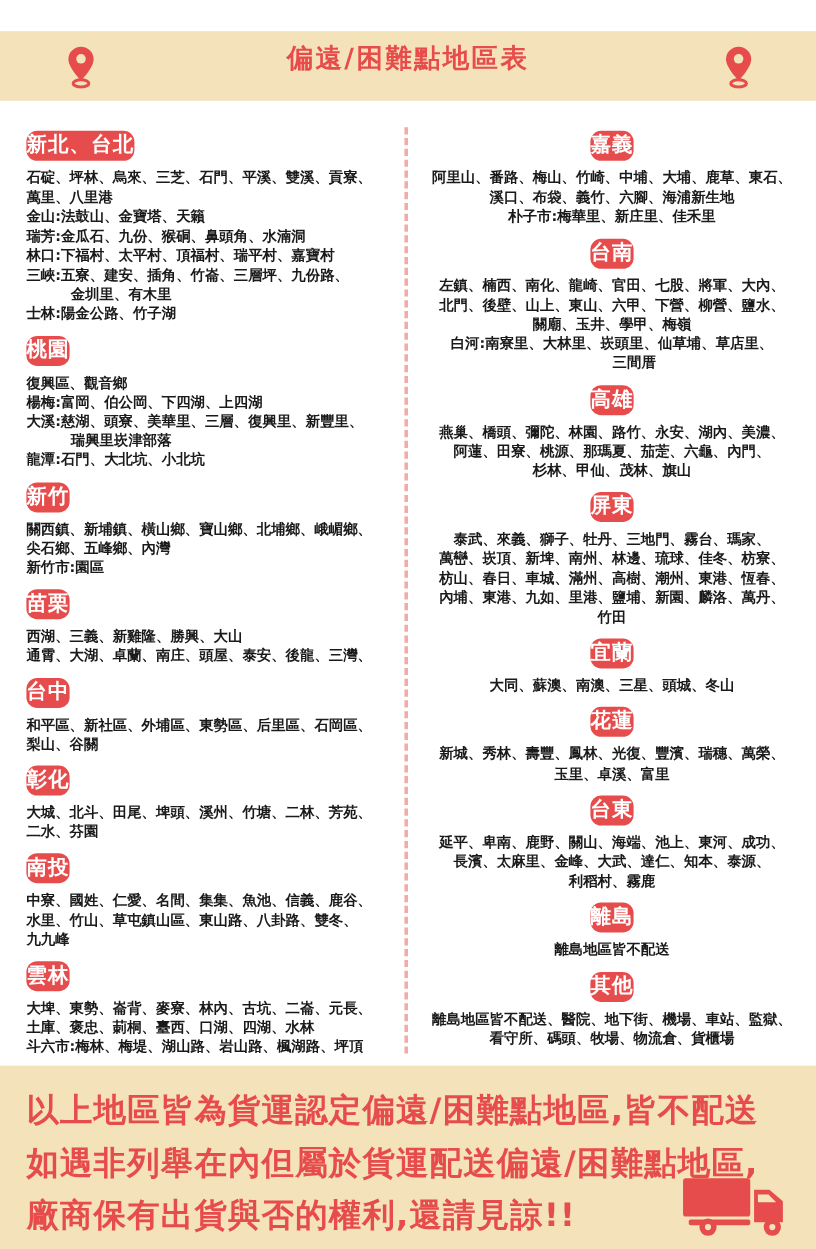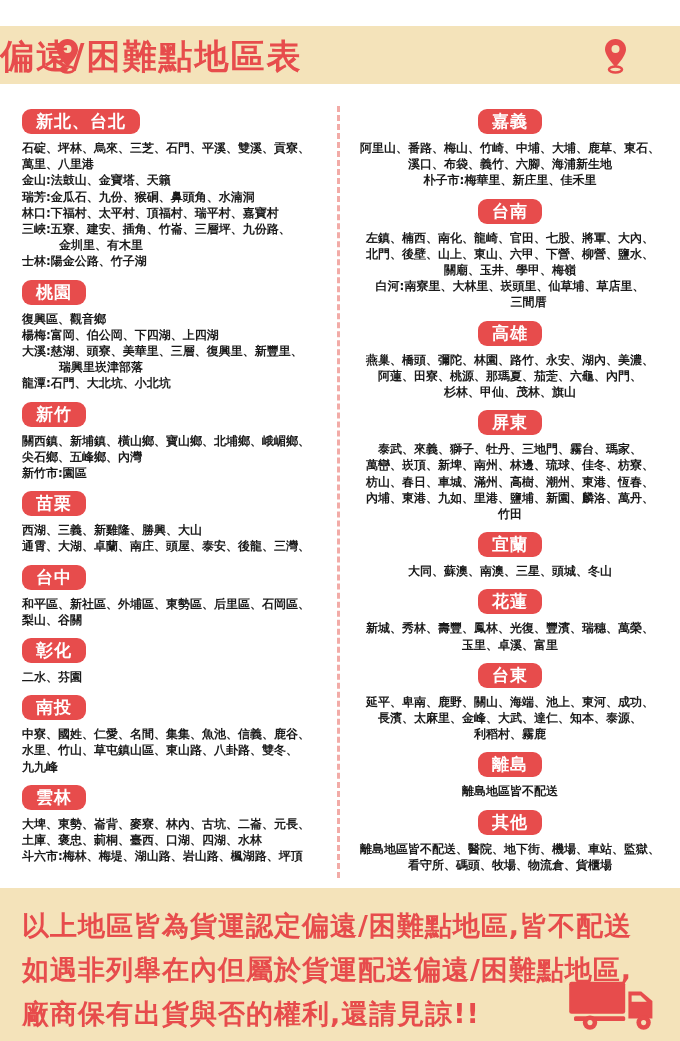--- a/index.html
+++ b/index.html
@@ -6,40 +6,40 @@
   body{
     width:680px;height:1041px;background:#ffffff;
     font-family:"DejaVu Sans",sans-serif;
     -webkit-font-smoothing:antialiased;
   }
   .page{position:relative;width:680px;height:1041px;overflow:hidden;background:#ffffff;}
 
   
   .band{position:absolute;left:0;right:0;top:26px;height:58px;background:#F4E3BA;}
   .title{
-    position:absolute;left:0;right:0;top:34px;
-    font-size:34px;font-weight:bold;color:#E74C4C;letter-spacing:2px;
+    position:absolute;left:0;right:0;top:34px;text-align:center;
+    font-size:22px;font-weight:bold;color:#E74C4C;letter-spacing:2px;
   }
   .pin{position:absolute;top:38px;width:25px;height:36px;}
   .pin-left{left:55px;}
   .pin-right{right:52px;}
 
   
   .col{position:absolute;top:102px;}
   .col-left{left:22px;width:316px;}
   .col-right{left:352px;width:316px;text-align:center;}
   .divider{
     position:absolute;left:337px;top:106px;height:772px;width:0;
     border-left:3px dashed #F2ABA7;
   }
   .sec{margin:0 0 3px 0;}
   .badge{
     display:inline-block;background:#E74C4C;color:#ffffff;
     font-size:17px;font-weight:bold;line-height:18px;
-    padding:3px 14px 4px;border-radius:9px;margin:7px 0 6px;
+    padding:3px 0 4px;border-radius:9px;margin:7px 0 6px;
     letter-spacing:1px;
   }
   .line{
     font-size:12px;line-height:16.2px;font-weight:bold;color:#1A1A1A;
     white-space:nowrap;
   }
   .line.indent{padding-left:37px;}
 
   
   .footer{position:absolute;left:0;right:0;top:888px;height:153px;background:#F4E3BA;}
@@ -122,20 +122,21 @@
     <span class="badge">台中</span>
     <div class="sec-body">
           <div class="line">和平區、新社區、外埔區、東勢區、后里區、石岡區、</div>
           <div class="line">梨山、谷關</div>
         </div>
   </div>
 
   <div class="sec">
     <span class="badge">彰化</span>
     <div class="sec-body">
+          <div class="line">大城、北斗、田尾、埤頭、溪州、竹塘、二林、芳苑、</div>
           <div class="line">二水、芬園</div>
         </div>
   </div>
 
   <div class="sec">
     <span class="badge">南投</span>
     <div class="sec-body">
           <div class="line">中寮、國姓、仁愛、名間、集集、魚池、信義、鹿谷、</div>
           <div class="line">水里、竹山、草屯鎮山區、東山路、八卦路、雙冬、</div>
           <div class="line">九九峰</div>

